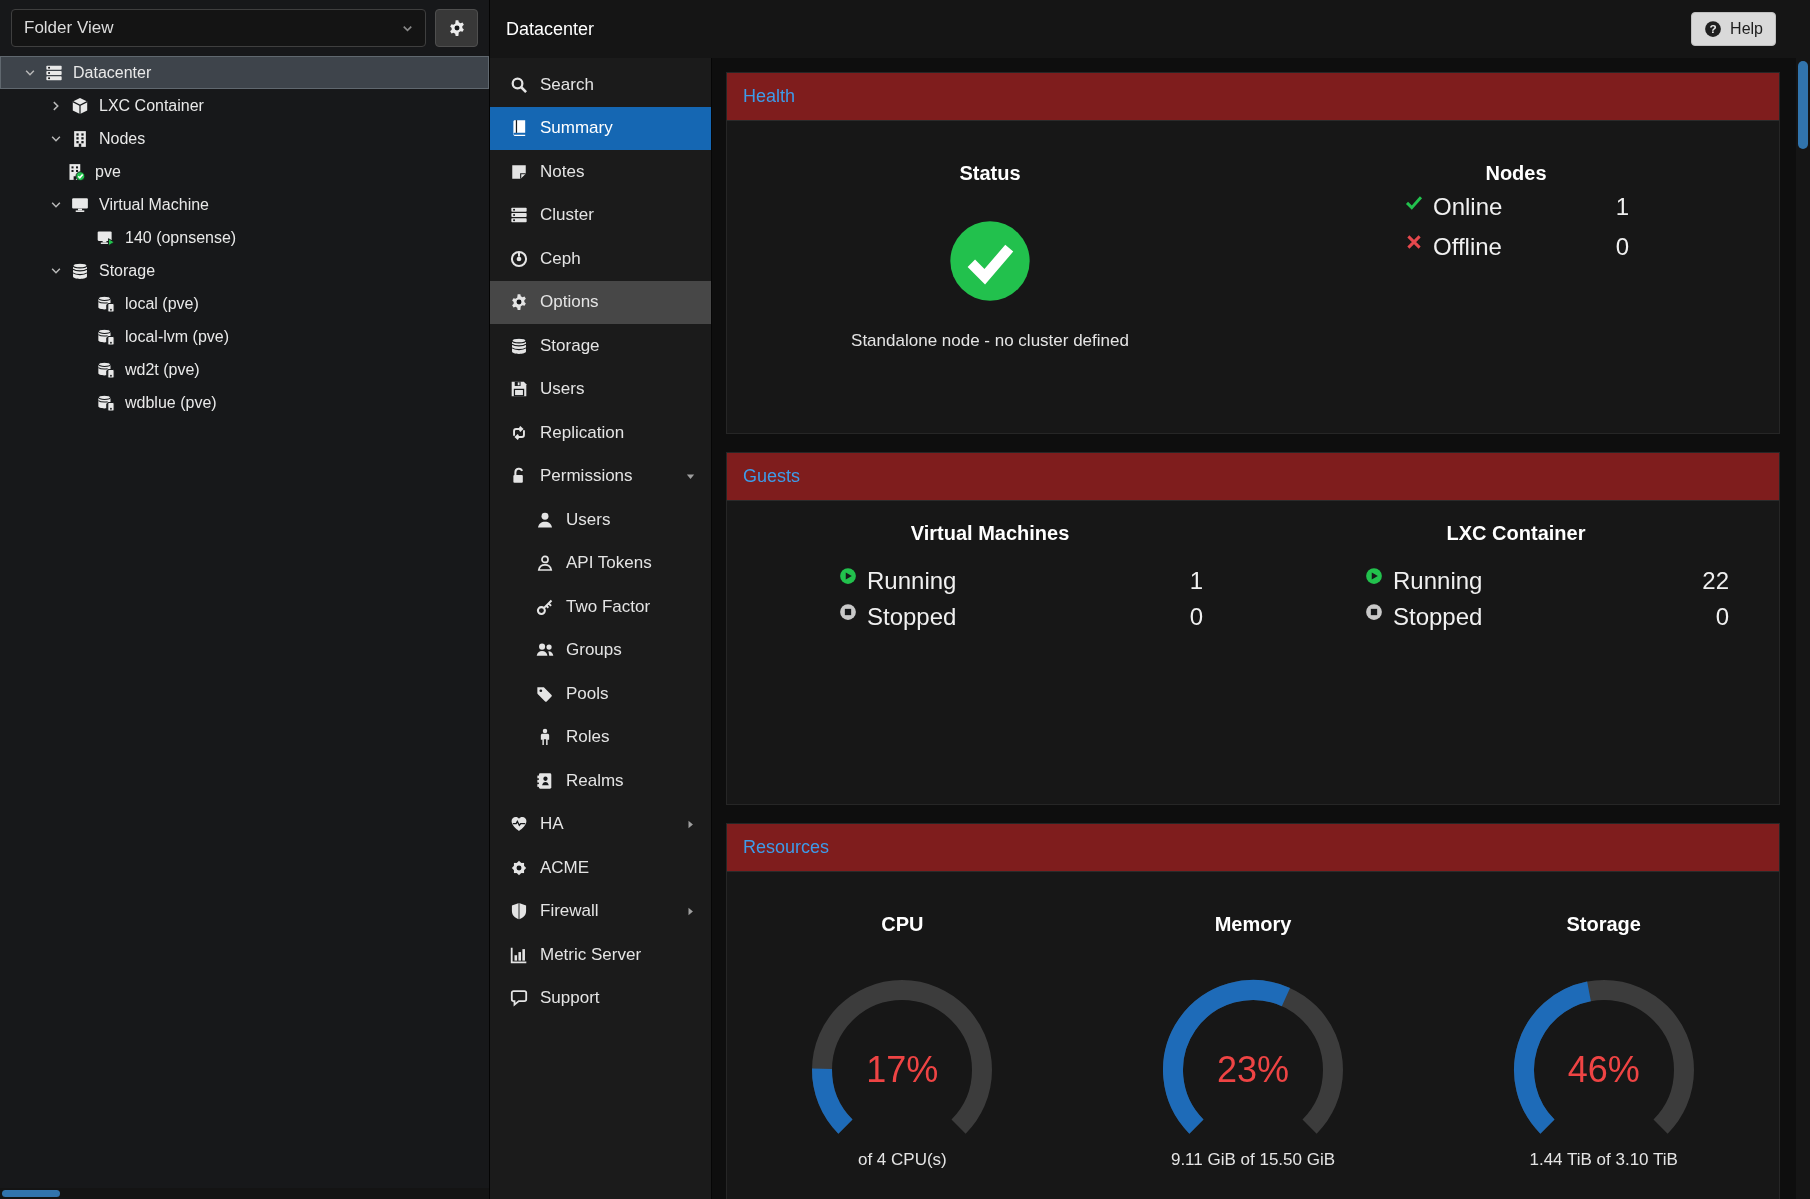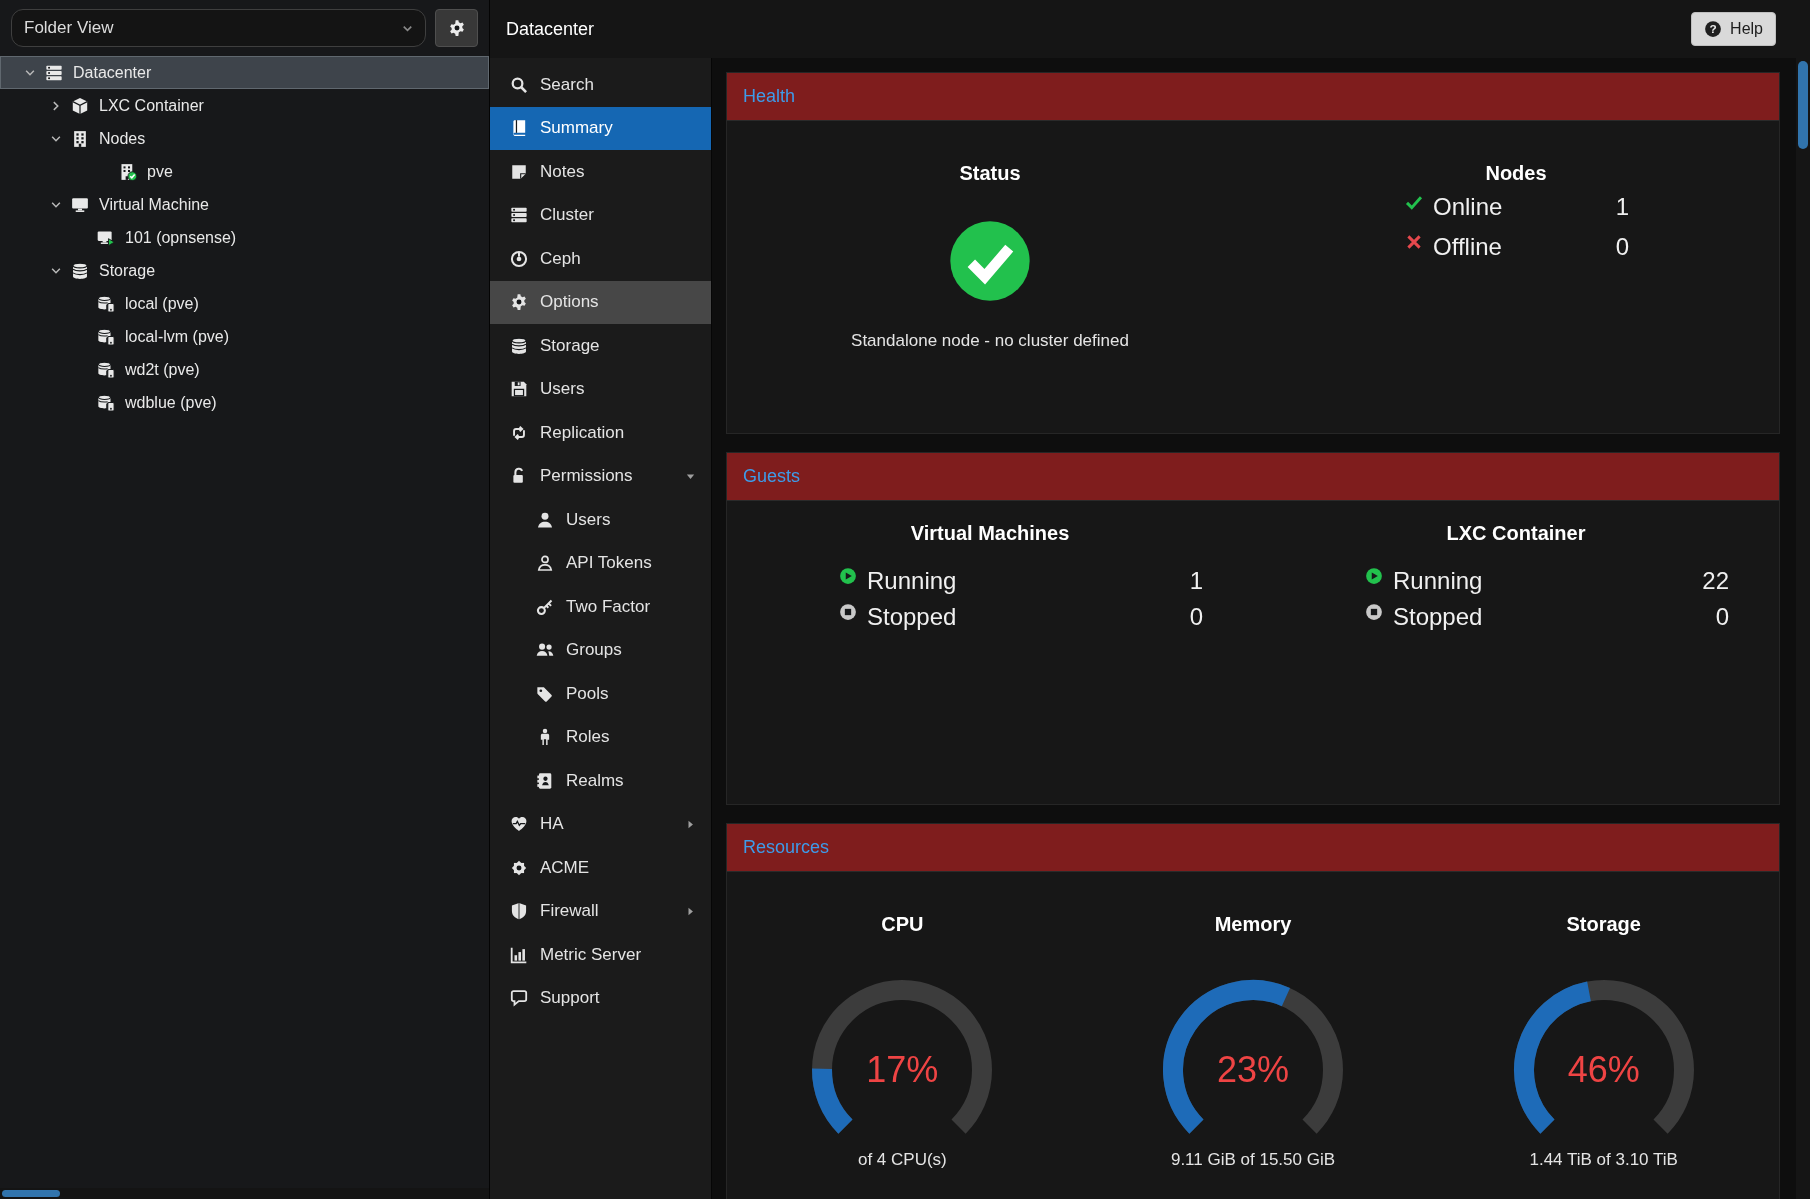--- a/index.html
+++ b/index.html
@@ -7,21 +7,21 @@
     --red:#e5484d; --gauge-track:#3c3c3c; --gauge-value:#1e6bb8;
   }
   *{box-sizing:border-box;margin:0;padding:0;}
   html,body{width:1810px;height:1199px;overflow:hidden;}
   body{background:#0e0e0e;font-family:"Liberation Sans","DejaVu Sans",sans-serif;color:#e6e6e6;}
   .app{display:flex;width:100%;height:100%;}
 
   
   .tree-panel{width:490px;flex:0 0 490px;background:#17181a;border-right:1px solid #040404;display:flex;flex-direction:column;position:relative;}
   .tree-toolbar{height:56px;flex:0 0 56px;display:flex;align-items:center;gap:9px;padding:0 11px;}
-  .folder-select{flex:1;height:38px;background:#141414;border:1px solid #3f3f3f;border-radius:12px;display:flex;align-items:center;padding:0 6px 0 12px;color:#dcdcdc;font-size:17px;cursor:pointer;}
+  .folder-select{flex:1;height:38px;background:#141414;border:1px solid #3f3f3f;border-radius:4px;display:flex;align-items:center;padding:0 6px 0 12px;color:#dcdcdc;font-size:17px;cursor:pointer;}
   .sel-caret{margin-left:auto;width:24px;height:24px;display:flex;align-items:center;justify-content:center;}
   .sel-caret svg{width:15px;height:15px;}
   .gear-btn{width:43px;height:38px;flex:0 0 43px;background:#383838;border:1px solid #4f4f4f;border-radius:4px;color:#ececec;display:flex;align-items:center;justify-content:center;cursor:pointer;}
   .tree{flex:1;overflow:hidden;}
   .tree-row{height:33px;display:flex;align-items:center;font-size:16px;color:#e9e9e9;cursor:pointer;white-space:nowrap;}
   .tree-row.selected{background:#3e444b;box-shadow:inset 0 0 0 1px #60686f;}
   .expander{width:24px;flex:0 0 24px;display:flex;align-items:center;justify-content:center;}
   .expander svg{width:14px;height:14px;}
   .icn{display:inline-flex;align-items:center;justify-content:center;}
   .icn svg{width:18px;height:18px;display:block;}
@@ -153,21 +153,21 @@
                 <rect x="4.8" y="6.4" width="2" height="2"></rect>
                 <rect x="9.2" y="6.4" width="2" height="2"></rect>
                 <rect x="4.8" y="9.8" width="2" height="2"></rect>
                 <rect x="9.2" y="9.8" width="2" height="2"></rect>
                 <rect x="6.9" y="12.2" width="2.2" height="2.8"></rect>
               </g>
             </svg>
           </span>
           <span class="tree-label">Nodes</span>
         </div>
-        <div class="tree-row" style="padding-left: 92px;">
+        <div class="tree-row" style="padding-left: 40px;">
           <span class="expander"></span>
           <span class="icn">
             <svg viewBox="0 0 16 16">
               <rect x="2.2" y="1" width="9.6" height="14" fill="currentColor"></rect>
               <g fill="#16181a">
                 <rect x="4" y="3" width="1.8" height="1.8"></rect>
                 <rect x="8" y="3" width="1.8" height="1.8"></rect>
                 <rect x="4" y="6.2" width="1.8" height="1.8"></rect>
                 <rect x="8" y="6.2" width="1.8" height="1.8"></rect>
                 <rect x="5.9" y="11.8" width="2.2" height="3.2"></rect>
@@ -196,21 +196,21 @@
         <div class="tree-row" style="padding-left: 70px;">
           <span class="expander"></span>
           <span class="icn">
             <svg viewBox="0 0 16 16">
               <rect x="0.6" y="2.2" width="12.4" height="8.4" rx="1" fill="currentColor"></rect>
               <rect x="5" y="10.6" width="3.4" height="1.4" fill="currentColor"></rect>
               <rect x="3.4" y="12" width="6.6" height="1.3" fill="currentColor"></rect>
               <path d="M10.2 8.6v6.2l5.2-3.1z" fill="var(--green,#22c14d)" stroke="#16181a" stroke-width=".8"></path>
             </svg>
           </span>
-          <span class="tree-label">101 (opnsense)</span>
+          <span class="tree-label">140 (opnsense)</span>
         </div>
         <div class="tree-row" style="padding-left: 44px;">
           <span class="expander">
             <svg viewBox="0 0 16 16">
               <path d="M3.6 5.5 8 10l4.4-4.5" fill="none" stroke="#b9b9b9" stroke-width="1.7"></path>
             </svg>
           </span>
           <span class="icn">
             <svg viewBox="0 0 16 16">
               <path fill="currentColor" d="M1.8 3.1C1.8 1.9 4.6 1 8 1s6.2.9 6.2 2.1v9.8c0 1.2-2.8 2.1-6.2 2.1s-6.2-.9-6.2-2.1z"></path>

